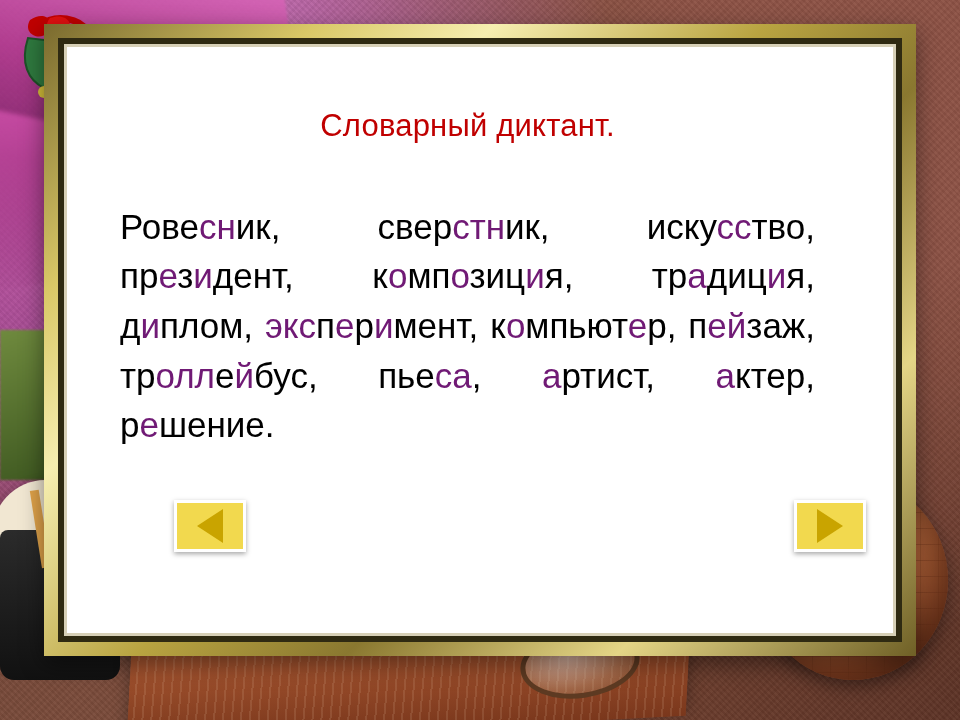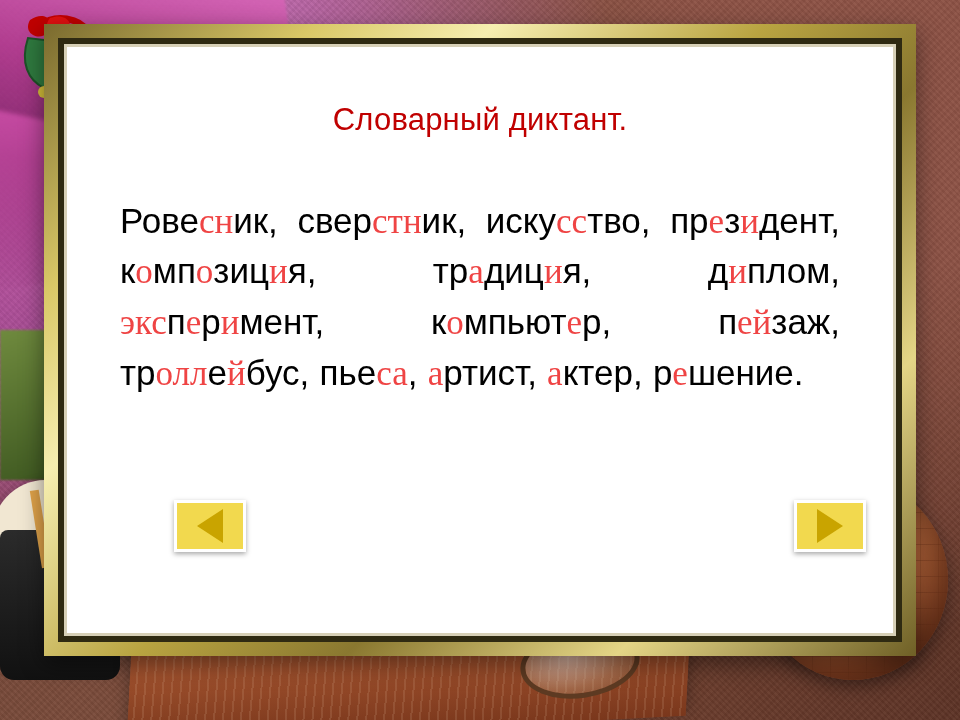--- a/index.html
+++ b/index.html
@@ -155,43 +155,44 @@
     position: absolute;
     inset: 0;
     border: 3px solid rgba(140,120,50,.35);
     pointer-events: none;
   }
 
   
   .content {
     position: absolute;
     inset: 0;
-    padding: 56px 48px 0 48px;
-    box-sizing: border-box;
+    padding: 56px 73px 0 48px;
+    box-sizing: border-box;
+    margin-top: 6px;
   }
   .title-block {
     text-align: center;
     color: #c00000;
     font-size: 31px;
     line-height: 1.28;
     letter-spacing: .2px;
   }
   .title-line { display: block; }
 
   .body-text {
     margin-top: 56px;
     font-size: 35px;
     line-height: 1.42;
     color: #000000;
     text-align: justify;
     text-justify: inter-word;
     padding: 0 8px;
     word-spacing: .5px;
   }
-  .body-text .r { color: #ef4444; font-family: Liberation Serif, serif; }
+  .body-text .r { color: #701a75; }
 
   
   .nav-btn {
     position: absolute;
     width: 72px;
     height: 52px;
     background: #f2d94e;
     border: 3px solid #ffffff;
     box-shadow: 0 2px 5px rgba(0,0,0,.35);
     display: flex;

